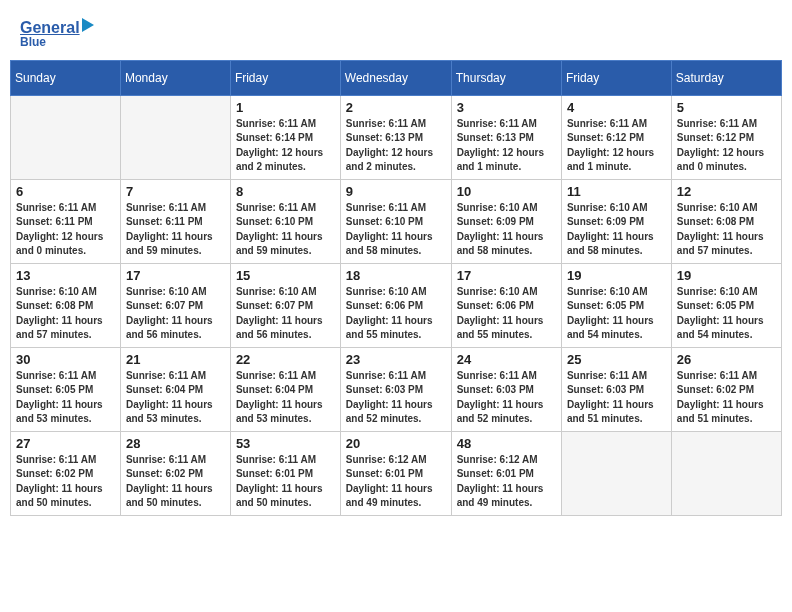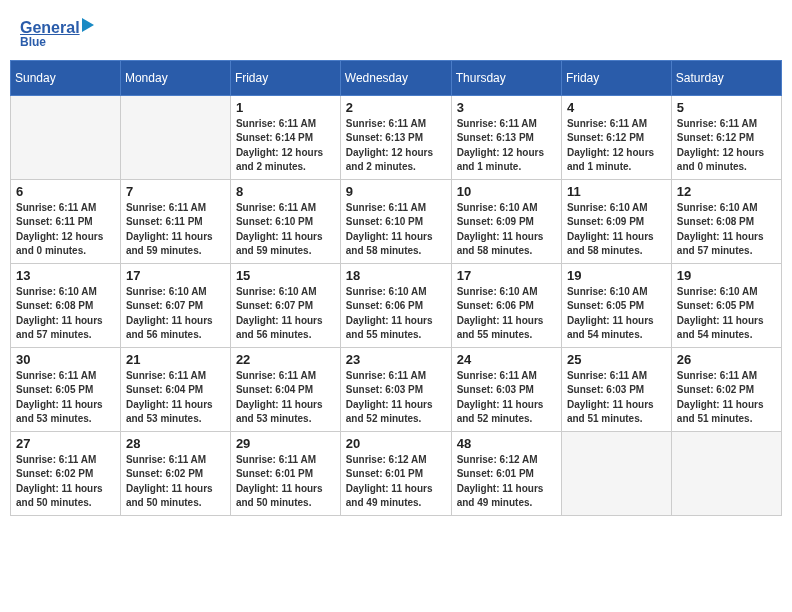--- a/index.html
+++ b/index.html
@@ -280,21 +280,21 @@
 Sunset: 6:02 PM
 Daylight: 11 hours and 50 minutes.</div>
         </td>
         <td>
           <span class="day-num">28</span>
           <div class="day-info" style="white-space: pre-line;">Sunrise: 6:11 AM
 Sunset: 6:02 PM
 Daylight: 11 hours and 50 minutes.</div>
         </td>
         <td>
-          <span class="day-num">29</span>
+          <span class="day-num">53</span>
           <div class="day-info" style="white-space: pre-line;">Sunrise: 6:11 AM
 Sunset: 6:01 PM
 Daylight: 11 hours and 50 minutes.</div>
         </td>
         <td>
           <span class="day-num">20</span>
           <div class="day-info" style="white-space: pre-line;">Sunrise: 6:12 AM
 Sunset: 6:01 PM
 Daylight: 11 hours and 49 minutes.</div>
         </td>

